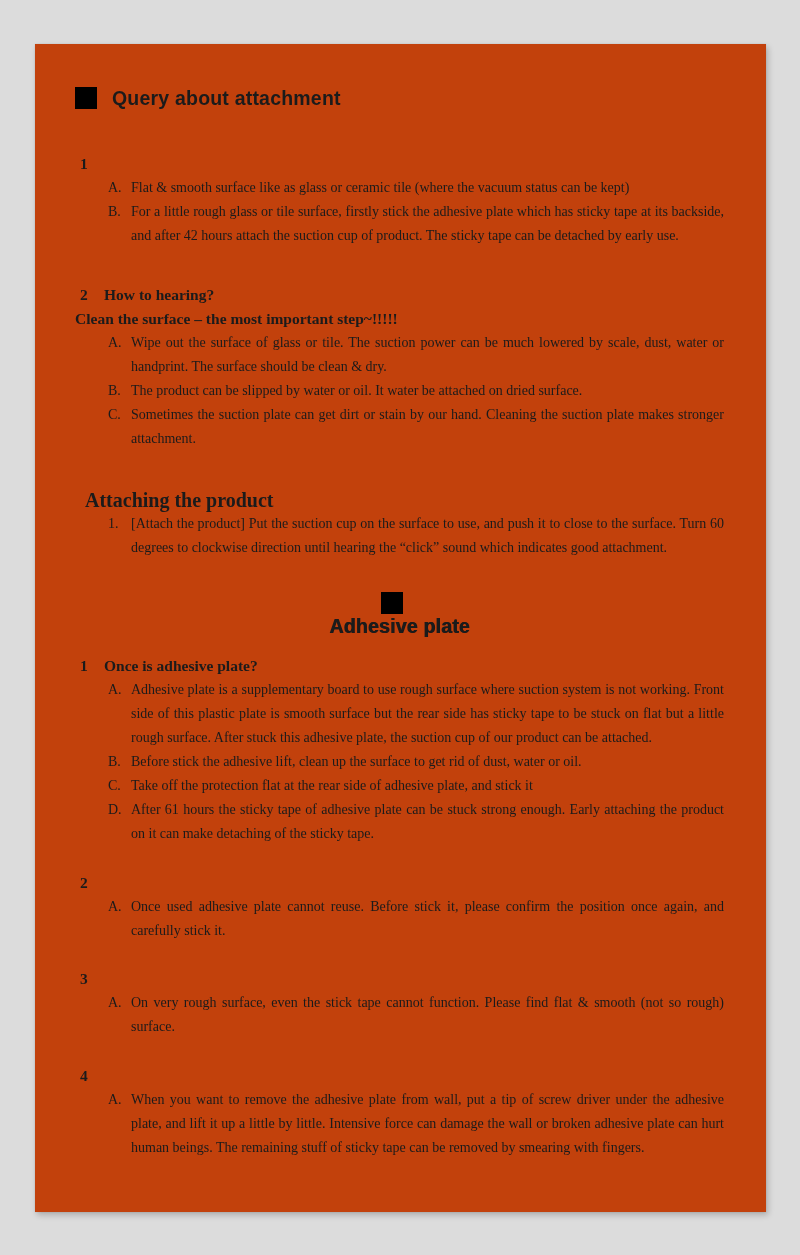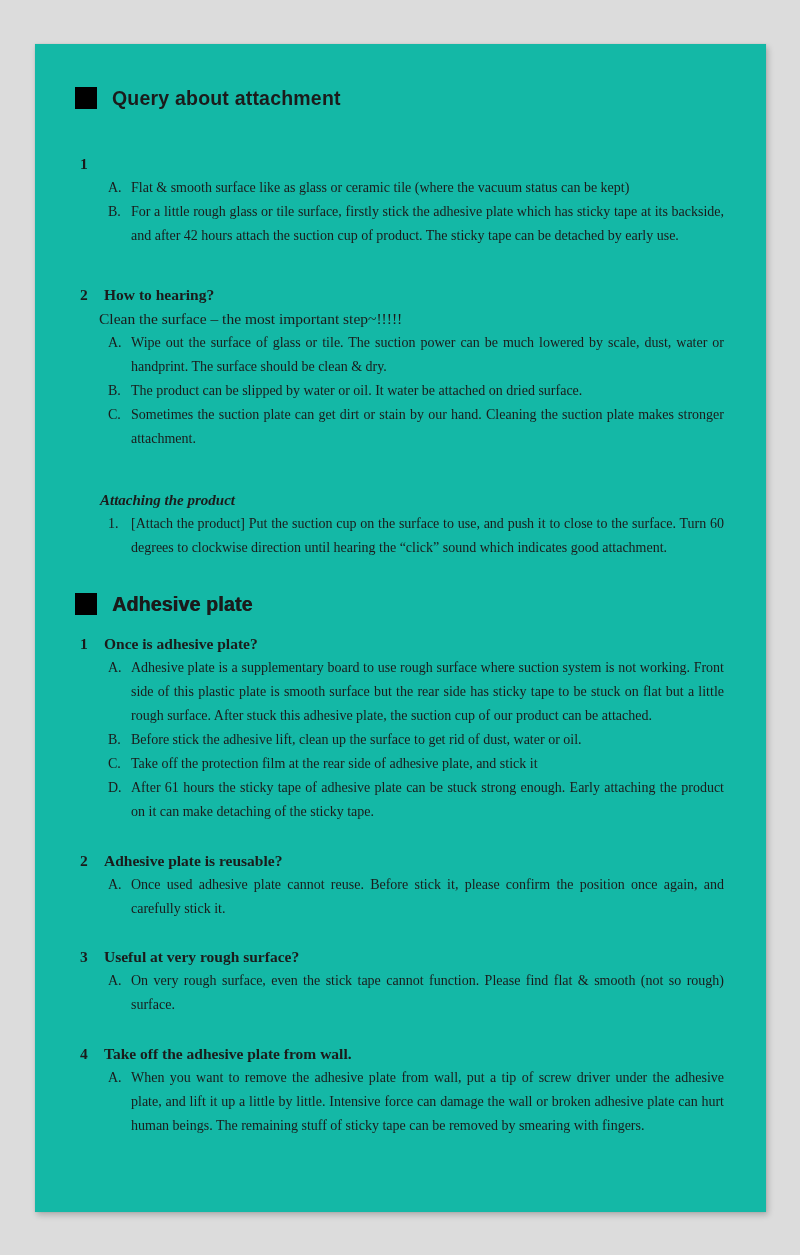--- a/index.html
+++ b/index.html
@@ -8,21 +8,21 @@
     background: #dcdcdc;
     font-family: "Liberation Serif", serif;
     color: #1b1b1b;
     position: relative;
     overflow: hidden;
   }
   .paper {
     position: absolute;
     left: 35px; top: 44px;
     width: 731px; height: 1168px;
-    background: #14b8a6;
+    background: #c2410c;
     box-shadow: 2px 3px 6px rgba(0,0,0,0.22), 0 0 1px rgba(0,0,0,0.15);
     padding: 42px 42px 0 40px;
   }
   
   .h1 {
     display: flex;
     align-items: center;
     font-family: "Liberation Sans", sans-serif;
     font-weight: 700;
     font-size: 19.5px;
@@ -35,45 +35,43 @@
     display: inline-block;
     margin-right: 15px;
     flex: 0 0 auto;
   }
   .h1.heavy .h1-text { text-shadow: 0.7px 0 0 currentColor; }
   
   .qa { margin-top: 34px; }
   #sec-q1 { margin-top: 42px; }
   #sec-q2 { margin-top: 35px; }
   #sec-attaching { margin-top: 37px; }
-  #h2-adhesive { margin-top: 32px; }
+  #h2-adhesive { margin-top: 32px; flex-direction: column; }
   #sec-a1 { margin-top: 16px; }
   #sec-a2 { margin-top: 25px; }
   #sec-a3 { margin-top: 24px; }
   #sec-a4 { margin-top: 25px; }
   .qhead {
     display: flex;
     font-weight: 700;
     font-size: 15.5px;
     line-height: 24px;
     margin-left: 5px;
   }
   .qnum { width: 24px; flex: 0 0 auto; }
   .subtitle {
-    font-weight: 400;
+    font-weight: 700;
     font-size: 15.5px;
     line-height: 24px;
-    margin-left: 24px;
   }
   .subhead {
     font-weight: 700;
-    font-size: 15px;
+    font-size: 20px;
     line-height: 24px;
-    margin-left: 25px;
-    font-style: italic;
+    margin-left: 10px;
   }
   .item {
     display: flex;
     margin-left: 33px;
     font-size: 14px;
     line-height: 24px;
   }
   .ilabel { width: 23px; flex: 0 0 auto; }
   .itext {
     flex: 1 1 auto;
@@ -147,54 +145,51 @@
     <div class="item">
       <span class="ilabel">A.</span>
       <div class="itext">Adhesive plate is a supplementary board to use rough surface where suction system is not working. Front side of this plastic plate is smooth surface but the rear side has sticky tape to be stuck on flat but a little rough surface. After stuck this adhesive plate, the suction cup of our product can be attached.</div>
     </div>
     <div class="item">
       <span class="ilabel">B.</span>
       <div class="itext">Before stick the adhesive lift, clean up the surface to get rid of dust, water or oil.</div>
     </div>
     <div class="item">
       <span class="ilabel">C.</span>
-      <div class="itext">Take off the protection film at the rear side of adhesive plate, and stick it</div>
+      <div class="itext">Take off the protection flat at the rear side of adhesive plate, and stick it</div>
     </div>
     <div class="item">
       <span class="ilabel">D.</span>
       <div class="itext">After 61 hours the sticky tape of adhesive plate can be stuck strong enough. Early attaching the product on it can make detaching of the sticky tape.</div>
     </div>
   </section>
 
   <section class="qa" id="sec-a2">
     <div class="qhead">
       <span class="qnum">2</span>
-      <span class="qtitle">Adhesive plate is reusable?</span>
     </div>
     <div class="item">
       <span class="ilabel">A.</span>
       <div class="itext">Once used adhesive plate cannot reuse. Before stick it, please confirm the position once again, and carefully stick it.</div>
     </div>
   </section>
 
   <section class="qa" id="sec-a3">
     <div class="qhead">
       <span class="qnum">3</span>
-      <span class="qtitle">Useful at very rough surface?</span>
     </div>
     <div class="item">
       <span class="ilabel">A.</span>
       <div class="itext">On very rough surface, even the stick tape cannot function. Please find flat &amp; smooth (not so rough) surface.</div>
     </div>
   </section>
 
   <section class="qa" id="sec-a4">
     <div class="qhead">
       <span class="qnum">4</span>
-      <span class="qtitle">Take off the adhesive plate from wall.</span>
     </div>
     <div class="item">
       <span class="ilabel">A.</span>
       <div class="itext">When you want to remove the adhesive plate from wall, put a tip of screw driver under the adhesive plate, and lift it up a little by little. Intensive force can damage the wall or broken adhesive plate can hurt human beings. The remaining stuff of sticky tape can be removed by smearing with fingers.</div>
     </div>
   </section>
 
 </div>
 
 </body></html>

